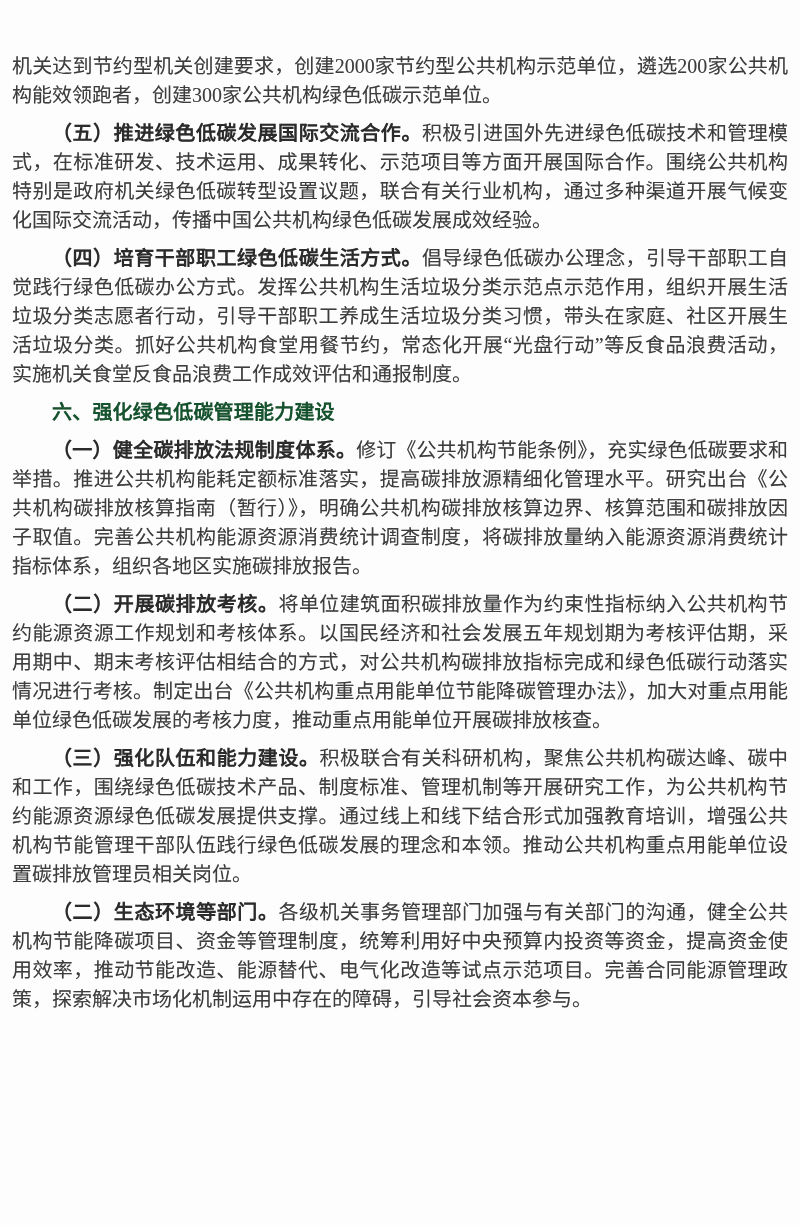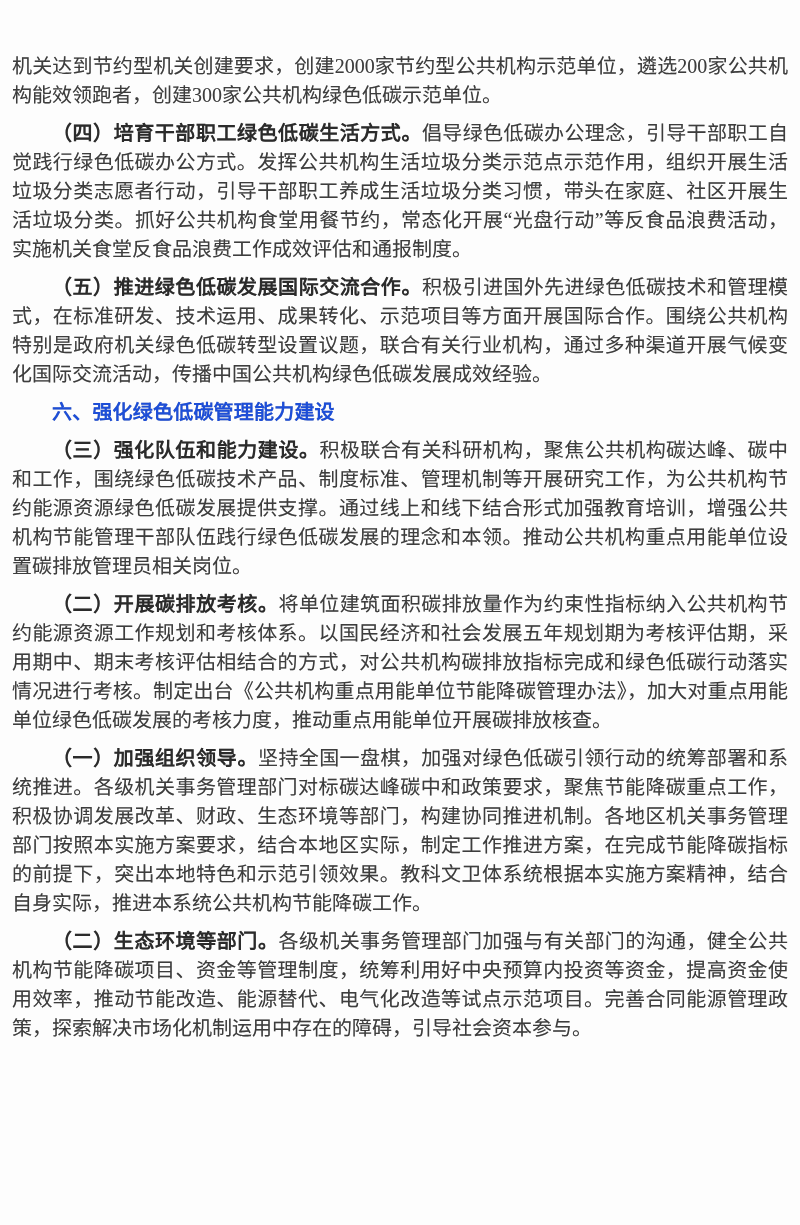--- a/index.html
+++ b/index.html
@@ -38,40 +38,40 @@
     color: #2b2b2b;
     letter-spacing: 0.2px;
   }
   .heading {
     margin: 9px 0 0 0;
     text-indent: 2em;
     font-weight: 700;
     font-size: 20px;
     line-height: 29px;
     font-family: "Liberation Sans", "DejaVu Sans", sans-serif;
-    color: #1d4ed8;
+    color: #14532d;
     letter-spacing: 0.2px;
   }
 </style>
 </head>
 <body>
 
 <div class="page">
 
   <p class="para continuation"><span>机关达到节约型机关创建要求，创建2000家节约型公共机构示范单位，遴选200家公共机构能效领跑者，创建300家公共机构绿色低碳示范单位。</span></p>
 
+  <p class="para"><span class="lead">（五）推进绿色低碳发展国际交流合作。</span><span>积极引进国外先进绿色低碳技术和管理模式，在标准研发、技术运用、成果转化、示范项目等方面开展国际合作。围绕公共机构特别是政府机关绿色低碳转型设置议题，联合有关行业机构，通过多种渠道开展气候变化国际交流活动，传播中国公共机构绿色低碳发展成效经验。</span></p>
+
   <p class="para"><span class="lead">（四）培育干部职工绿色低碳生活方式。</span><span>倡导绿色低碳办公理念，引导干部职工自觉践行绿色低碳办公方式。发挥公共机构生活垃圾分类示范点示范作用，组织开展生活垃圾分类志愿者行动，引导干部职工养成生活垃圾分类习惯，带头在家庭、社区开展生活垃圾分类。抓好公共机构食堂用餐节约，常态化开展“光盘行动”等反食品浪费活动，实施机关食堂反食品浪费工作成效评估和通报制度。</span></p>
-
-  <p class="para"><span class="lead">（五）推进绿色低碳发展国际交流合作。</span><span>积极引进国外先进绿色低碳技术和管理模式，在标准研发、技术运用、成果转化、示范项目等方面开展国际合作。围绕公共机构特别是政府机关绿色低碳转型设置议题，联合有关行业机构，通过多种渠道开展气候变化国际交流活动，传播中国公共机构绿色低碳发展成效经验。</span></p>
 
   <p class="heading">六、强化绿色低碳管理能力建设</p>
 
+  <p class="para"><span class="lead">（一）健全碳排放法规制度体系。</span><span>修订《公共机构节能条例》，充实绿色低碳要求和举措。推进公共机构能耗定额标准落实，提高碳排放源精细化管理水平。研究出台《公共机构碳排放核算指南（暂行）》，明确公共机构碳排放核算边界、核算范围和碳排放因子取值。完善公共机构能源资源消费统计调查制度，将碳排放量纳入能源资源消费统计指标体系，组织各地区实施碳排放报告。</span></p>
+
+  <p class="para"><span class="lead">（二）开展碳排放考核。</span><span>将单位建筑面积碳排放量作为约束性指标纳入公共机构节约能源资源工作规划和考核体系。以国民经济和社会发展五年规划期为考核评估期，采用期中、期末考核评估相结合的方式，对公共机构碳排放指标完成和绿色低碳行动落实情况进行考核。制定出台《公共机构重点用能单位节能降碳管理办法》，加大对重点用能单位绿色低碳发展的考核力度，推动重点用能单位开展碳排放核查。</span></p>
 
   <p class="para"><span class="lead">（三）强化队伍和能力建设。</span><span>积极联合有关科研机构，聚焦公共机构碳达峰、碳中和工作，围绕绿色低碳技术产品、制度标准、管理机制等开展研究工作，为公共机构节约能源资源绿色低碳发展提供支撑。通过线上和线下结合形式加强教育培训，增强公共机构节能管理干部队伍践行绿色低碳发展的理念和本领。推动公共机构重点用能单位设置碳排放管理员相关岗位。</span></p>
 
-  <p class="para"><span class="lead">（二）开展碳排放考核。</span><span>将单位建筑面积碳排放量作为约束性指标纳入公共机构节约能源资源工作规划和考核体系。以国民经济和社会发展五年规划期为考核评估期，采用期中、期末考核评估相结合的方式，对公共机构碳排放指标完成和绿色低碳行动落实情况进行考核。制定出台《公共机构重点用能单位节能降碳管理办法》，加大对重点用能单位绿色低碳发展的考核力度，推动重点用能单位开展碳排放核查。</span></p>
 
-
-  <p class="para"><span class="lead">（一）加强组织领导。</span><span>坚持全国一盘棋，加强对绿色低碳引领行动的统筹部署和系统推进。各级机关事务管理部门对标碳达峰碳中和政策要求，聚焦节能降碳重点工作，积极协调发展改革、财政、生态环境等部门，构建协同推进机制。各地区机关事务管理部门按照本实施方案要求，结合本地区实际，制定工作推进方案，在完成节能降碳指标的前提下，突出本地特色和示范引领效果。教科文卫体系统根据本实施方案精神，结合自身实际，推进本系统公共机构节能降碳工作。</span></p>
 
   <p class="para"><span class="lead">（二）生态环境等部门。</span><span>各级机关事务管理部门加强与有关部门的沟通，健全公共机构节能降碳项目、资金等管理制度，统筹利用好中央预算内投资等资金，提高资金使用效率，推动节能改造、能源替代、电气化改造等试点示范项目。完善合同能源管理政策，探索解决市场化机制运用中存在的障碍，引导社会资本参与。</span></p>
 
 </div>
 
 </body></html>

